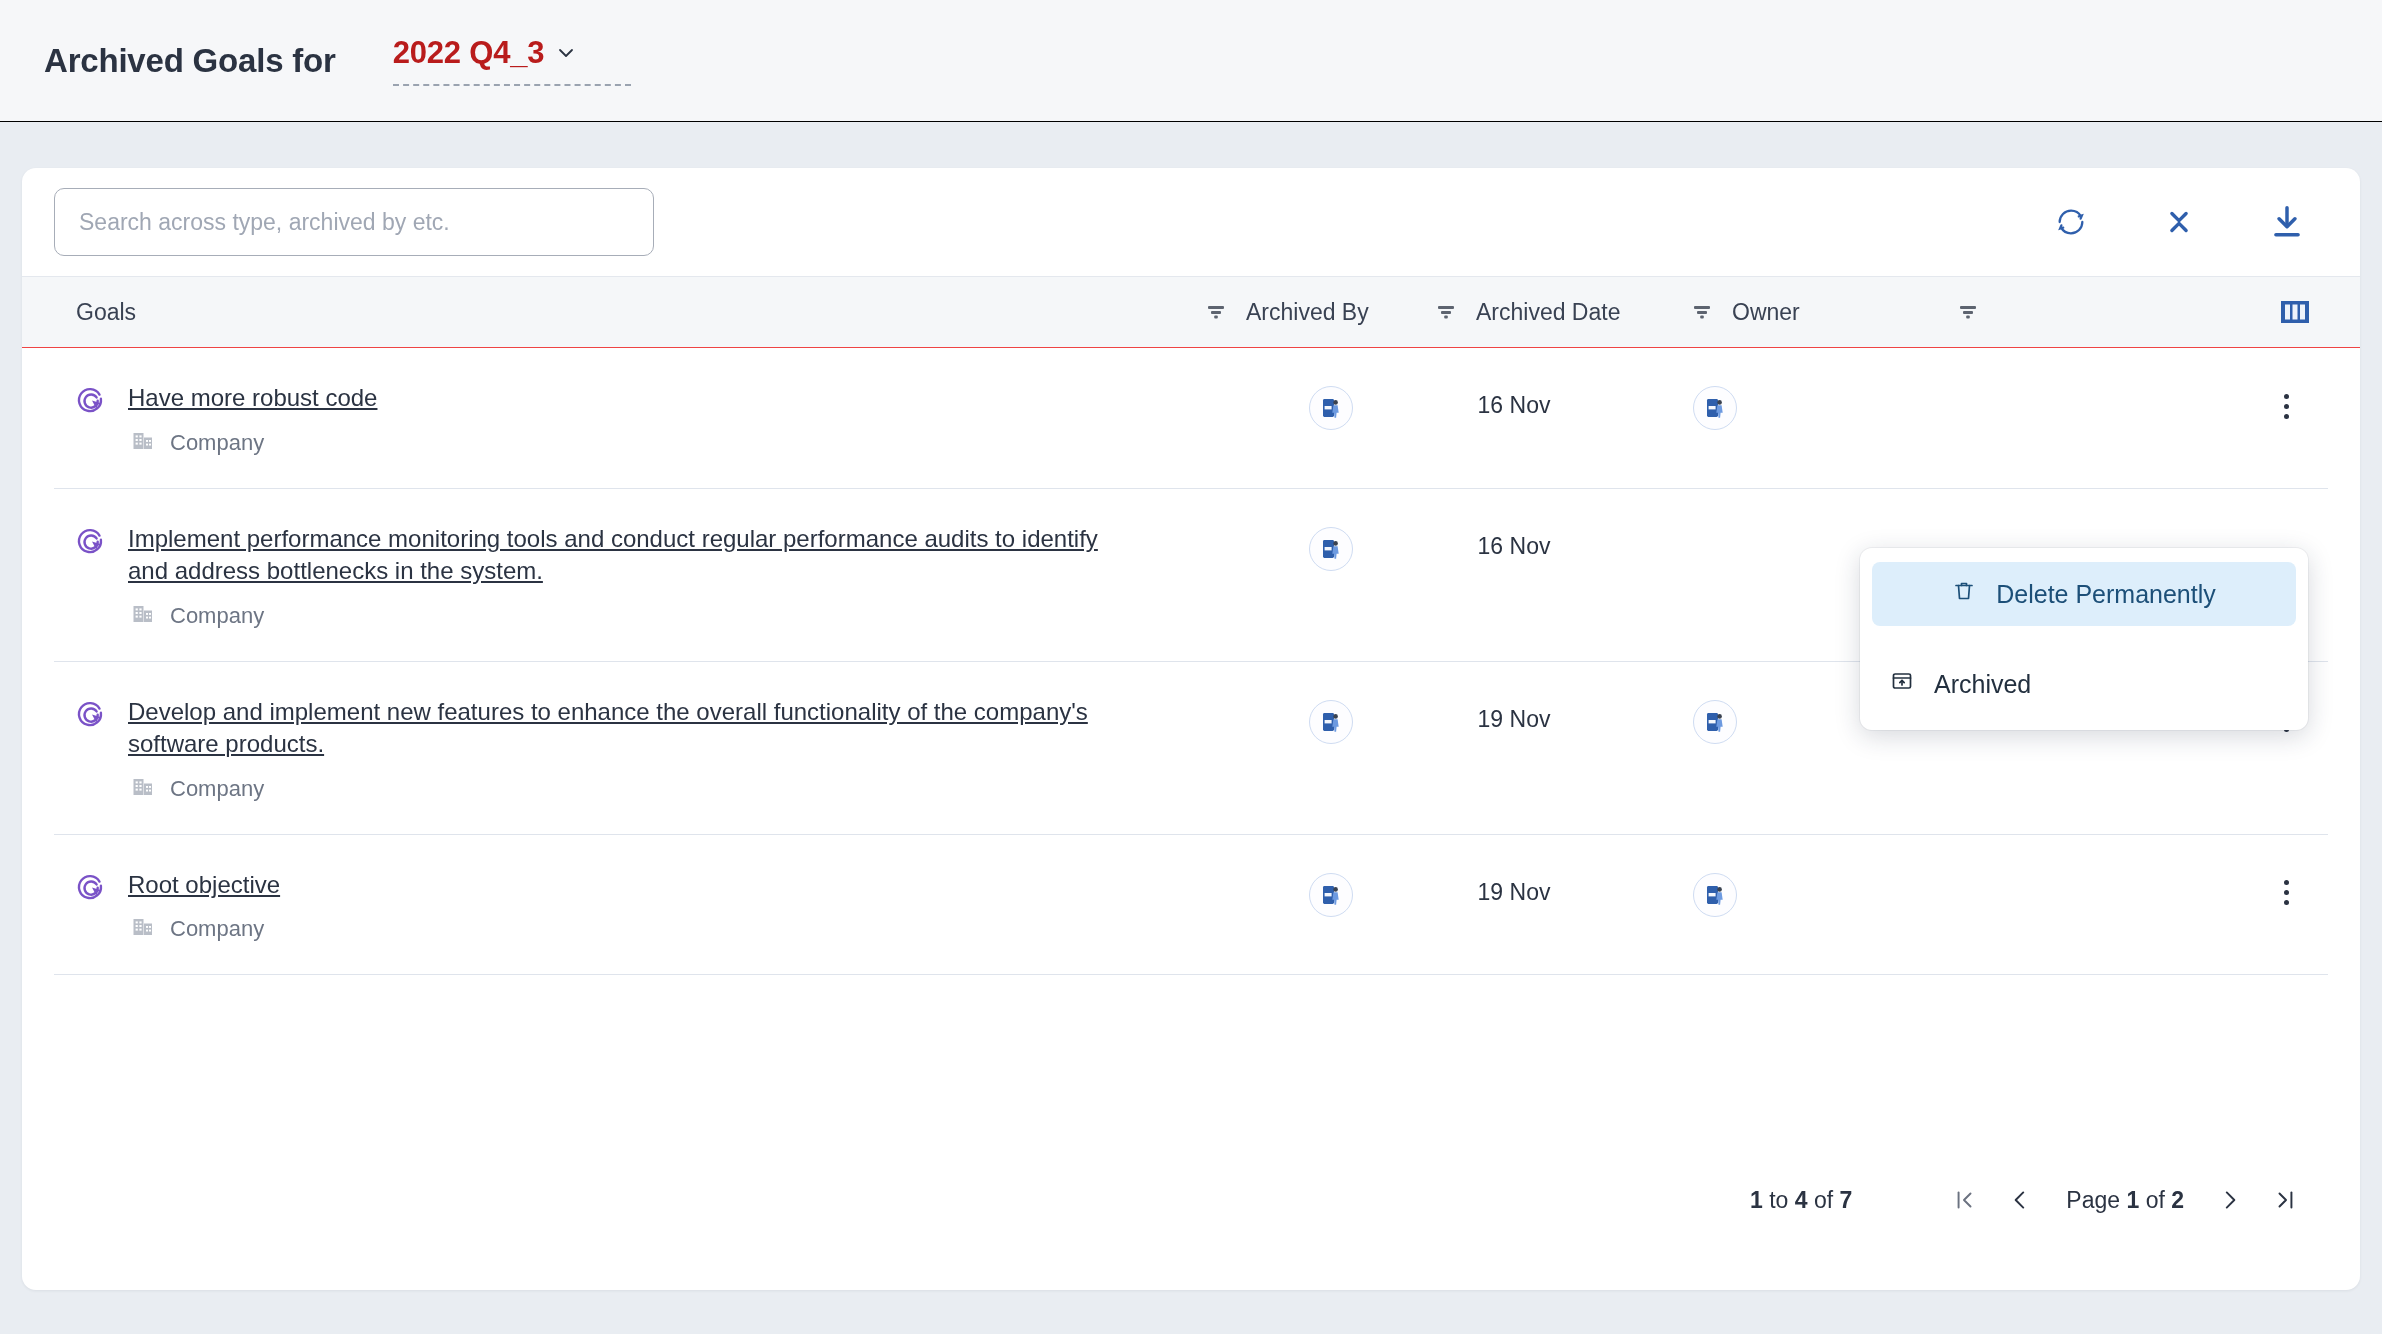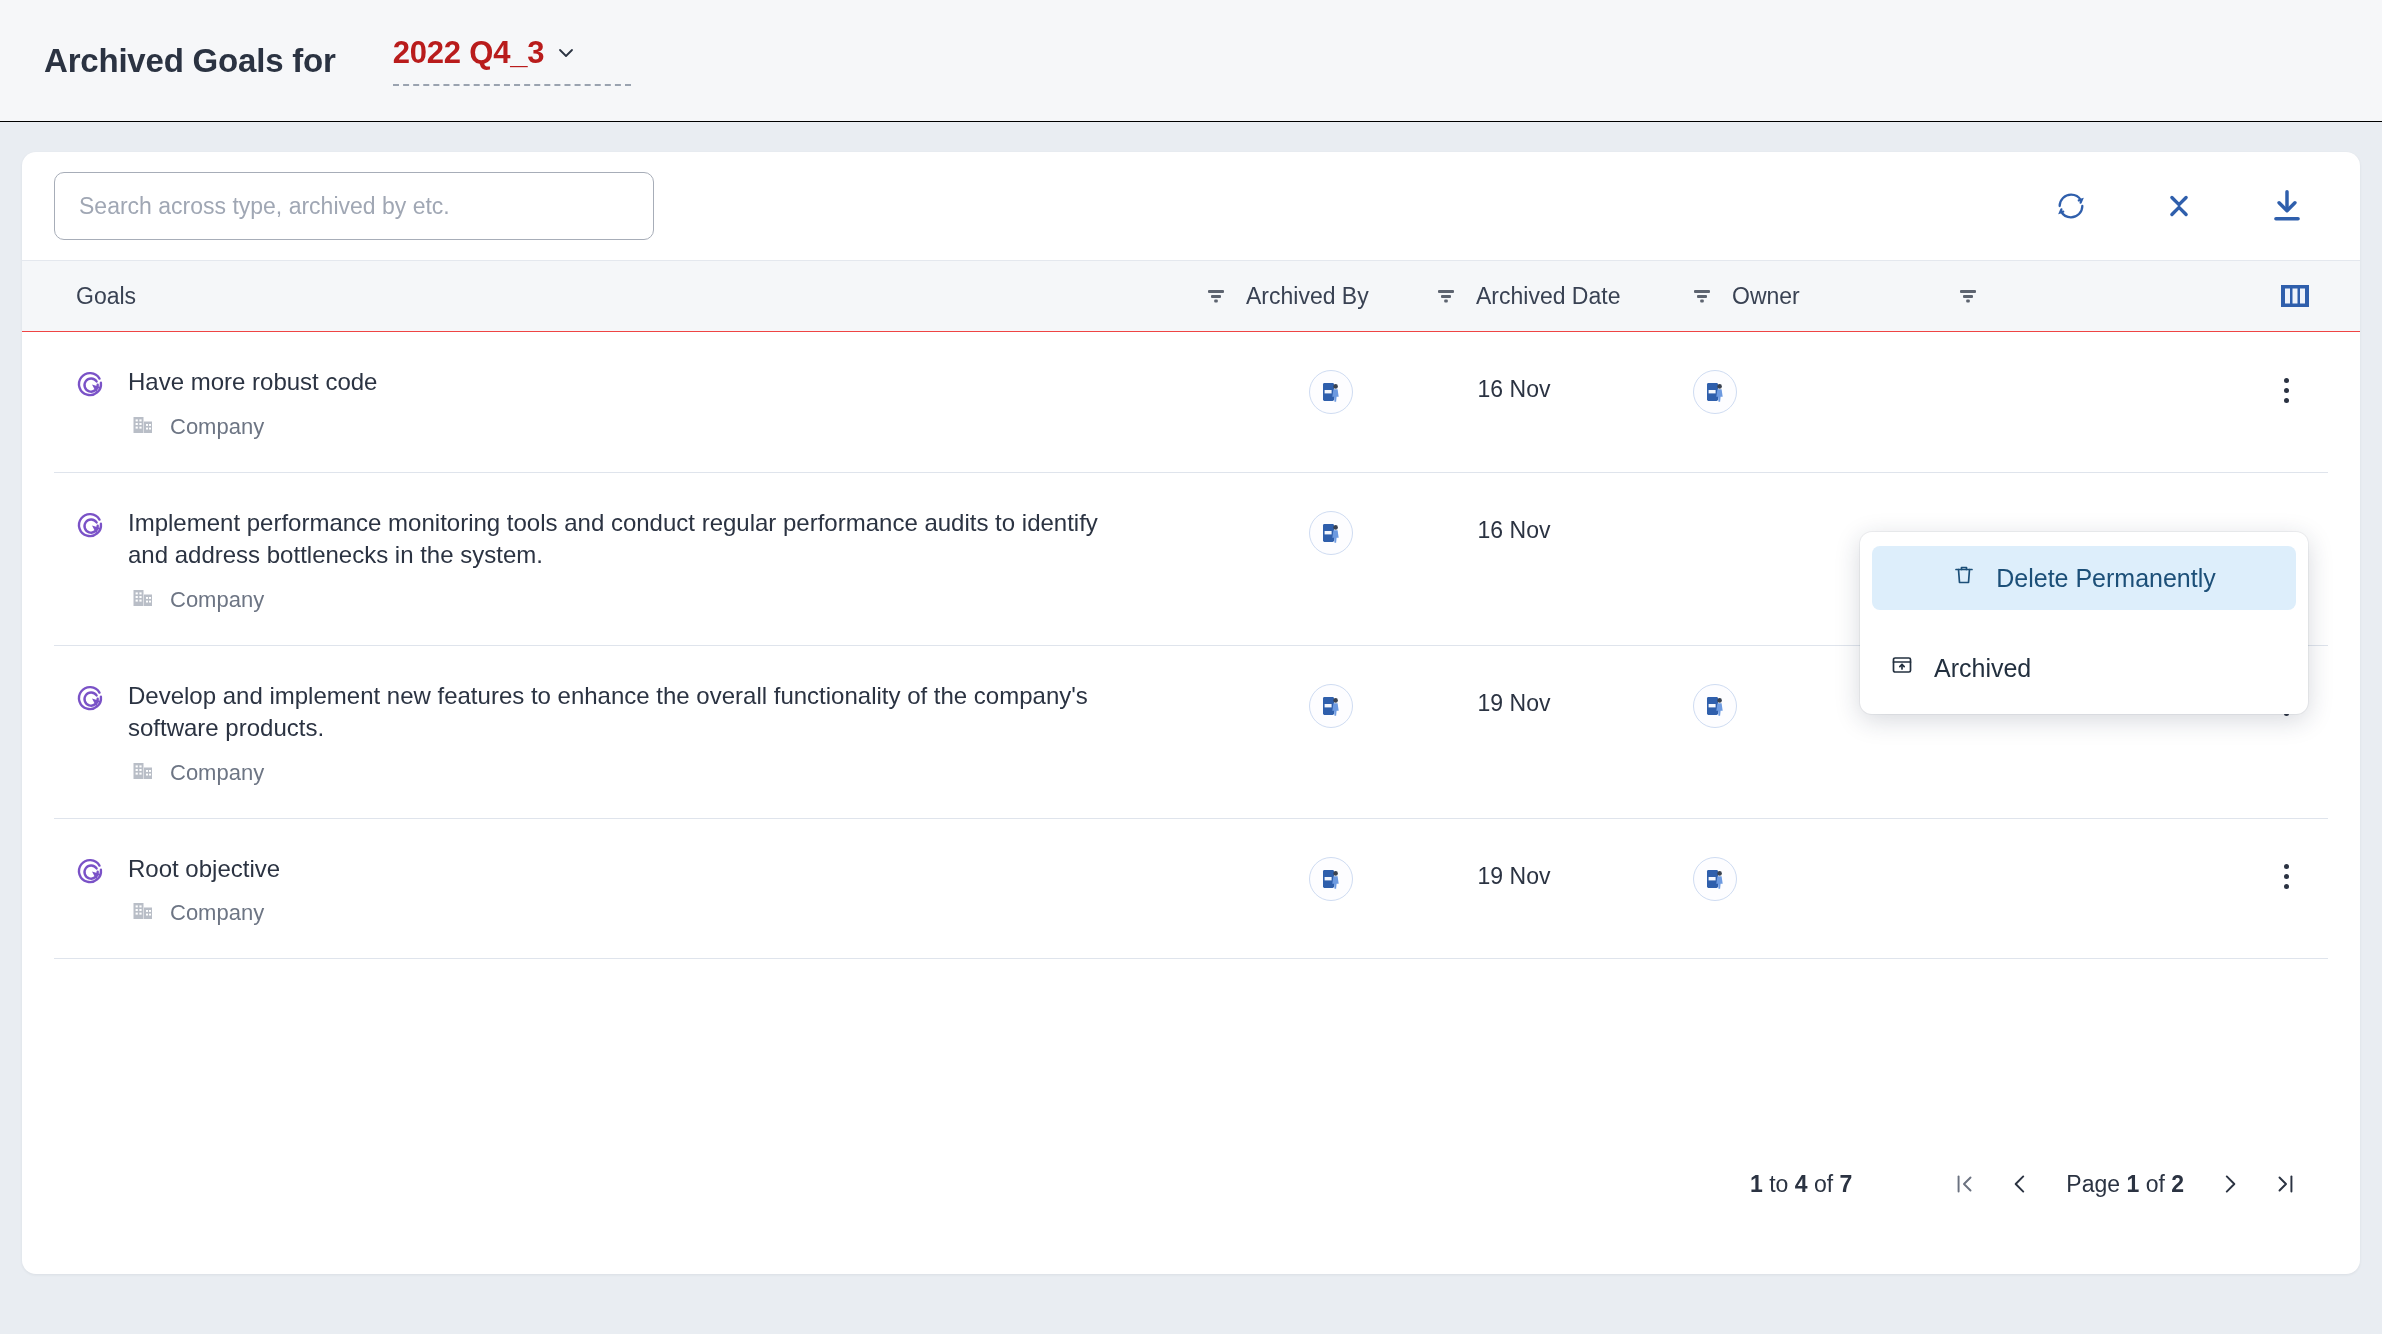--- a/index.html
+++ b/index.html
@@ -44,21 +44,21 @@
   .period-dash {
     margin-top: 13px;
     width: 238px;
     border-bottom: 2px dashed #9aa3b0;
   }
 
   
   .card {
     position: absolute;
     left: 22px;
-    top: 152px;
+    top: 168px;
     width: 2338px;
     height: 1122px;
     background: #ffffff;
     border-radius: 14px;
     box-shadow: 0 1px 3px rgba(30,40,60,.07);
   }
 
   
   .toolbar {
     height: 108px;
@@ -137,20 +137,21 @@
   .row:last-child .row-inner { }
 
   .cell-goal { width: 1132px; display: flex; padding-left: 22px; }
   .goal-icon { width: 34px; flex: 0 0 34px; margin-top: 4px; }
   .goal-text-wrap { margin-left: 18px; }
   .goal-title {
     font-size: 24px;
     color: #2b3342;
     line-height: 1.33;
     max-width: 1000px;
+    text-decoration: underline;
   }
   .goal-sub {
     margin-top: 14px;
     display: flex;
     align-items: center;
     gap: 14px;
     padding-left: 2px;
   }
   .goal-sub-label { font-size: 22px; color: #6d7584; }
 

